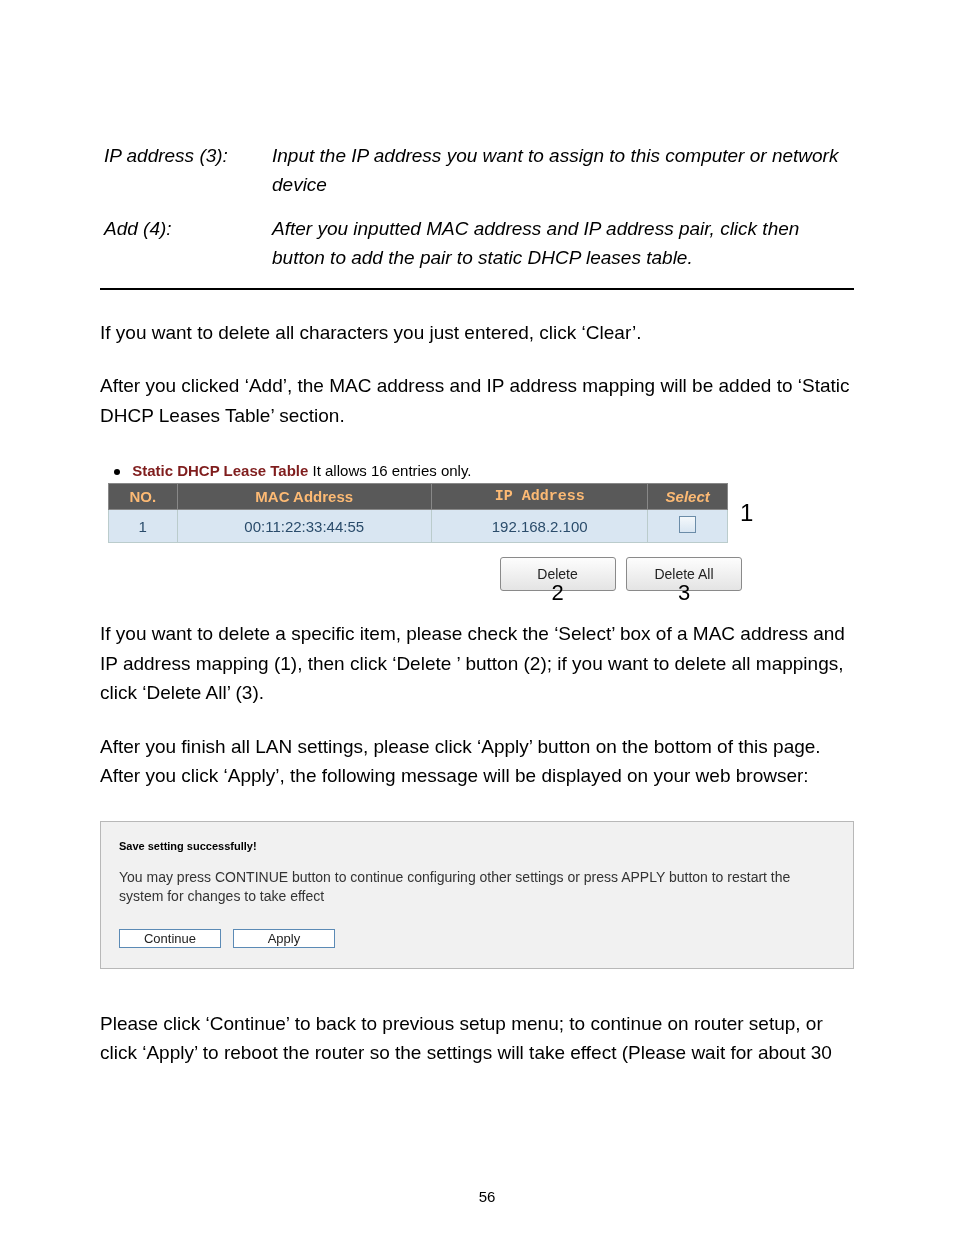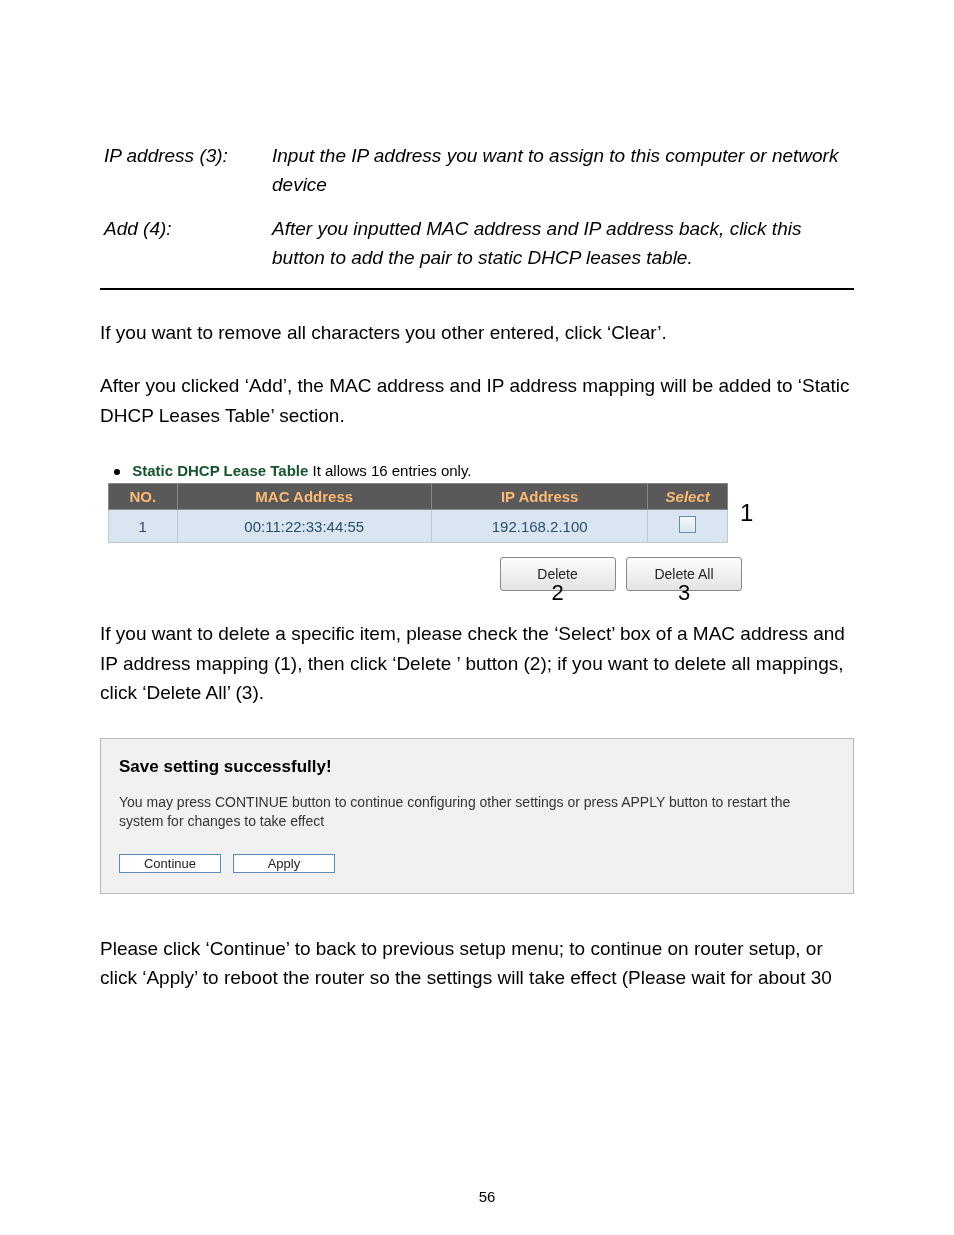--- a/index.html
+++ b/index.html
@@ -55,21 +55,21 @@
     display: inline-block;
     width: 6px;
     height: 6px;
     background: #000;
     border-radius: 50%;
     vertical-align: middle;
     margin-right: 8px;
     margin-left: 2px;
   }
   .lease-title b {
-    color: #14532d;
+    color: #7f1d1d;
   }
   .lease-wrap {
     display: flex;
     align-items: center;
   }
   .lease-table {
     border-collapse: collapse;
     width: 620px;
     font-size: 15px;
   }
@@ -83,21 +83,21 @@
   }
   .lease-table td {
     background: #d9e6f2;
     color: #2a4c6b;
     text-align: center;
     padding: 6px;
     border: 1px solid #bcc;
   }
   .col-no { width: 60px; }
   .col-mac { width: 260px; }
-  .col-ip { width: 220px; }
+  .col-ip { width: 220px; font-family: Liberation Mono, monospace; }
   .col-sel { width: 70px; font-style: italic; }
   .chk {
     display: inline-block;
     width: 15px;
     height: 15px;
     border: 1px solid #6b8ca8;
     background: linear-gradient(#f4f8fb,#d9e6f2);
   }
   .marker {
     font-size: 24px;
@@ -135,21 +135,21 @@
   .save-box {
     border: 1px solid #b8b8b8;
     background: #f1f1f1;
     padding: 18px 18px 20px 18px;
     margin: 30px 0 40px 0;
     font-size: 14px;
     color: #333;
   }
   .save-box .hdr {
     font-weight: bold;
-    font-size: 17px;
+    font-size: 11px;
     color: #000;
     margin-bottom: 16px;
   }
   .save-box .msg {
     line-height: 1.4;
     margin-bottom: 22px;
   }
   .save-btn {
     display: inline-block;
     min-width: 76px;
@@ -177,27 +177,27 @@
 <div class="page">
 
   <table class="defs-table">
     <tbody>
         <tr>
       <td class="term">IP address (3):</td>
       <td>Input the IP address you want to assign to this computer or network device</td>
     </tr>
     <tr>
       <td class="term">Add (4):</td>
-      <td>After you inputted MAC address and IP address back, click this button to add the pair to static DHCP leases table.</td>
+      <td>After you inputted MAC address and IP address pair, click then button to add the pair to static DHCP leases table.</td>
     </tr>
   </tbody>
     </table>
   <hr class="def-hr">
 
-  <p class="para">If you want to remove all characters you other entered, click ‘Clear’.</p>
+  <p class="para">If you want to delete all characters you just entered, click ‘Clear’.</p>
   <p class="para">After you clicked ‘Add’, the MAC address and IP address mapping will be added to ‘Static DHCP Leases Table’ section.</p>
 
   <div class="fig">
     <div class="lease-title">
       <span class="dot"></span>
       <b>Static DHCP Lease Table</b><span> It allows 16 entries only.</span>
     </div>
     <div class="lease-wrap">
       <table class="lease-table">
         <tbody>
@@ -223,20 +223,21 @@
         <span class="btn-marker">2</span>
       </span>
       <span class="ui-btn">
         <span>Delete All</span>
         <span class="btn-marker">3</span>
       </span>
     </div>
   </div>
 
   <p class="para">If you want to delete a specific item, please check the ‘Select’ box of a MAC address and IP address mapping (1), then click ‘Delete ’ button (2); if you want to delete all mappings, click ‘Delete All’ (3).</p>
+  <p class="para">After you finish all LAN settings, please click ‘Apply’ button on the bottom of this page. After you click ‘Apply’, the following message will be displayed on your web browser:</p>
 
   <div class="save-box">
     <div class="hdr">Save setting successfully!</div>
     <div class="msg">You may press CONTINUE button to continue configuring other settings or press APPLY button to restart the system for changes to take effect</div>
     <span class="save-btn">Continue</span>
     <span class="save-btn">Apply</span>
   </div>
 
   <p class="para">Please click ‘Continue’ to back to previous setup menu; to continue on router setup, or click ‘Apply’ to reboot the router so the settings will take effect (Please wait for about 30</p>
 

